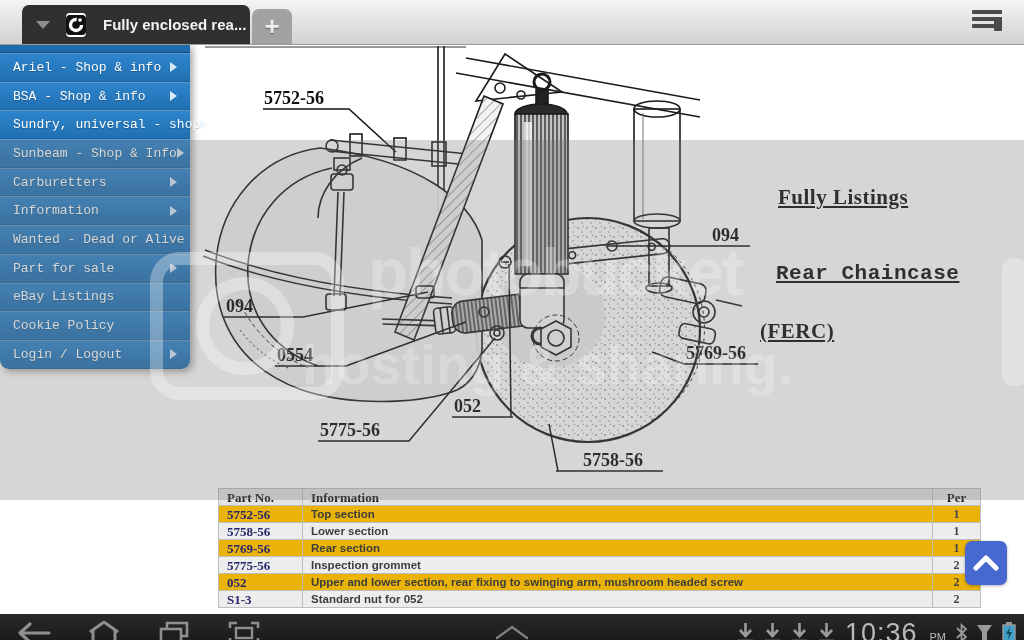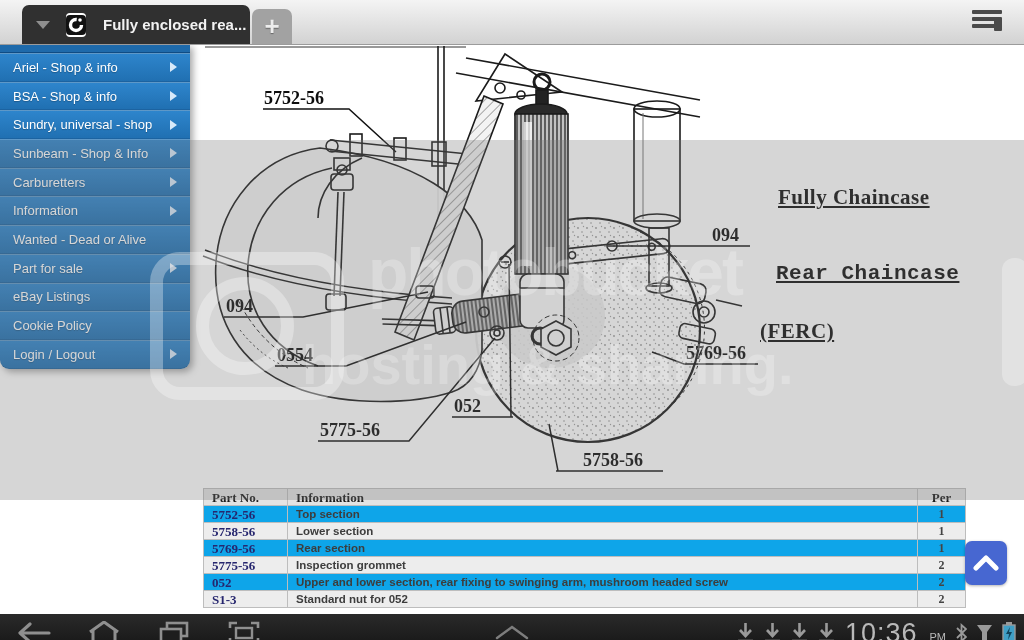--- a/index.html
+++ b/index.html
@@ -30,26 +30,26 @@
        color:#101010;text-decoration:underline;letter-spacing:.5px;}
   
   .sidebar{position:absolute;left:0;top:0;width:190px;z-index:3;
        box-shadow:3px 3px 7px rgba(0,0,0,.35);border-radius:0 0 9px 9px;}
   .sb-sliver{height:8px;background:#1e6aab;border-bottom:1px solid #0f4c84;}
   .sb-item{height:26.7px;background:linear-gradient(#2e85cc,#2070b2);
        border-top:1px solid rgba(255,255,255,.28);border-bottom:1px solid rgba(8,60,110,.45);
        display:flex;align-items:center;padding:0 10px 0 13px;color:#fff;font-size:13px;
        text-shadow:0 1px 1px rgba(0,0,0,.25);}
   .sb-item:last-child{border-radius:0 0 9px 9px;}
-  .sb-label{flex:1;white-space:nowrap;}
+  .sb-label{flex:1;white-space:nowrap;font-family:Liberation Mono, monospace;}
   .sb-arrow{width:0;height:0;border-top:5px solid transparent;border-bottom:5px solid transparent;
        border-left:7px solid rgba(235,245,255,.9);margin-right:3px;}
   
-  .parts{position:absolute;left:203px;top:444px;width:762px;border-collapse:collapse;
-       table-layout:fixed;background:#0ea5e9;z-index:2;}
+  .parts{position:absolute;left:218px;top:444px;width:762px;border-collapse:collapse;
+       table-layout:fixed;background:#eab308;z-index:2;}
   .parts th,.parts td{border:1px solid #bdbdbd;padding:1px 8px;line-height:13px;height:14px;
        overflow:hidden;white-space:nowrap;}
   .parts th{background:#e3e3e3;font-family:"Liberation Serif",serif;font-size:13px;text-align:left;color:#1c1c1c;}
   .parts tbody tr:nth-child(even){background:#ededed;}
   .td-part{font-family:"Liberation Serif",serif;font-weight:bold;font-size:13px;color:#26266e;}
   .td-desc{font-weight:bold;font-size:11.5px;color:#3d3d3d;}
   .td-per{font-family:"Liberation Serif",serif;font-weight:bold;font-size:12px;color:#444;text-align:center;}
   .parts th.h-per{text-align:center;}
   
   .scrolltop{position:absolute;left:965px;top:497px;width:42px;height:44px;background:#4767d1;
@@ -213,21 +213,21 @@
         <text x="712" y="241">094</text>
         <text x="277" y="361">0554</text>
         <text x="454" y="412">052</text>
         <text x="320" y="436">5775-56</text>
         <text x="583" y="466">5758-56</text>
         <text x="686" y="359">5769-56</text>
         <text x="226" y="312">094</text>
       </g>
     </svg>
 
-    <div class="heading" style="left:778px;top:141px;">Fully Chaincase</div>
+    <div class="heading" style="left:778px;top:141px;">Fully Listings</div>
     <div class="heading" style="left:776px;top:218px;font-family:Liberation Mono, monospace;">Rear Chaincase</div>
     <div class="heading" style="left:760px;top:275px;">(FERC)</div>
 
     <div class="sidebar" id="sidebar">
       <div class="sb-sliver"></div>
     <div class="sb-item">
           <span class="sb-label">Ariel - Shop &amp; info</span>
           <span class="sb-arrow"></span>
         </div>
         <div class="sb-item">

